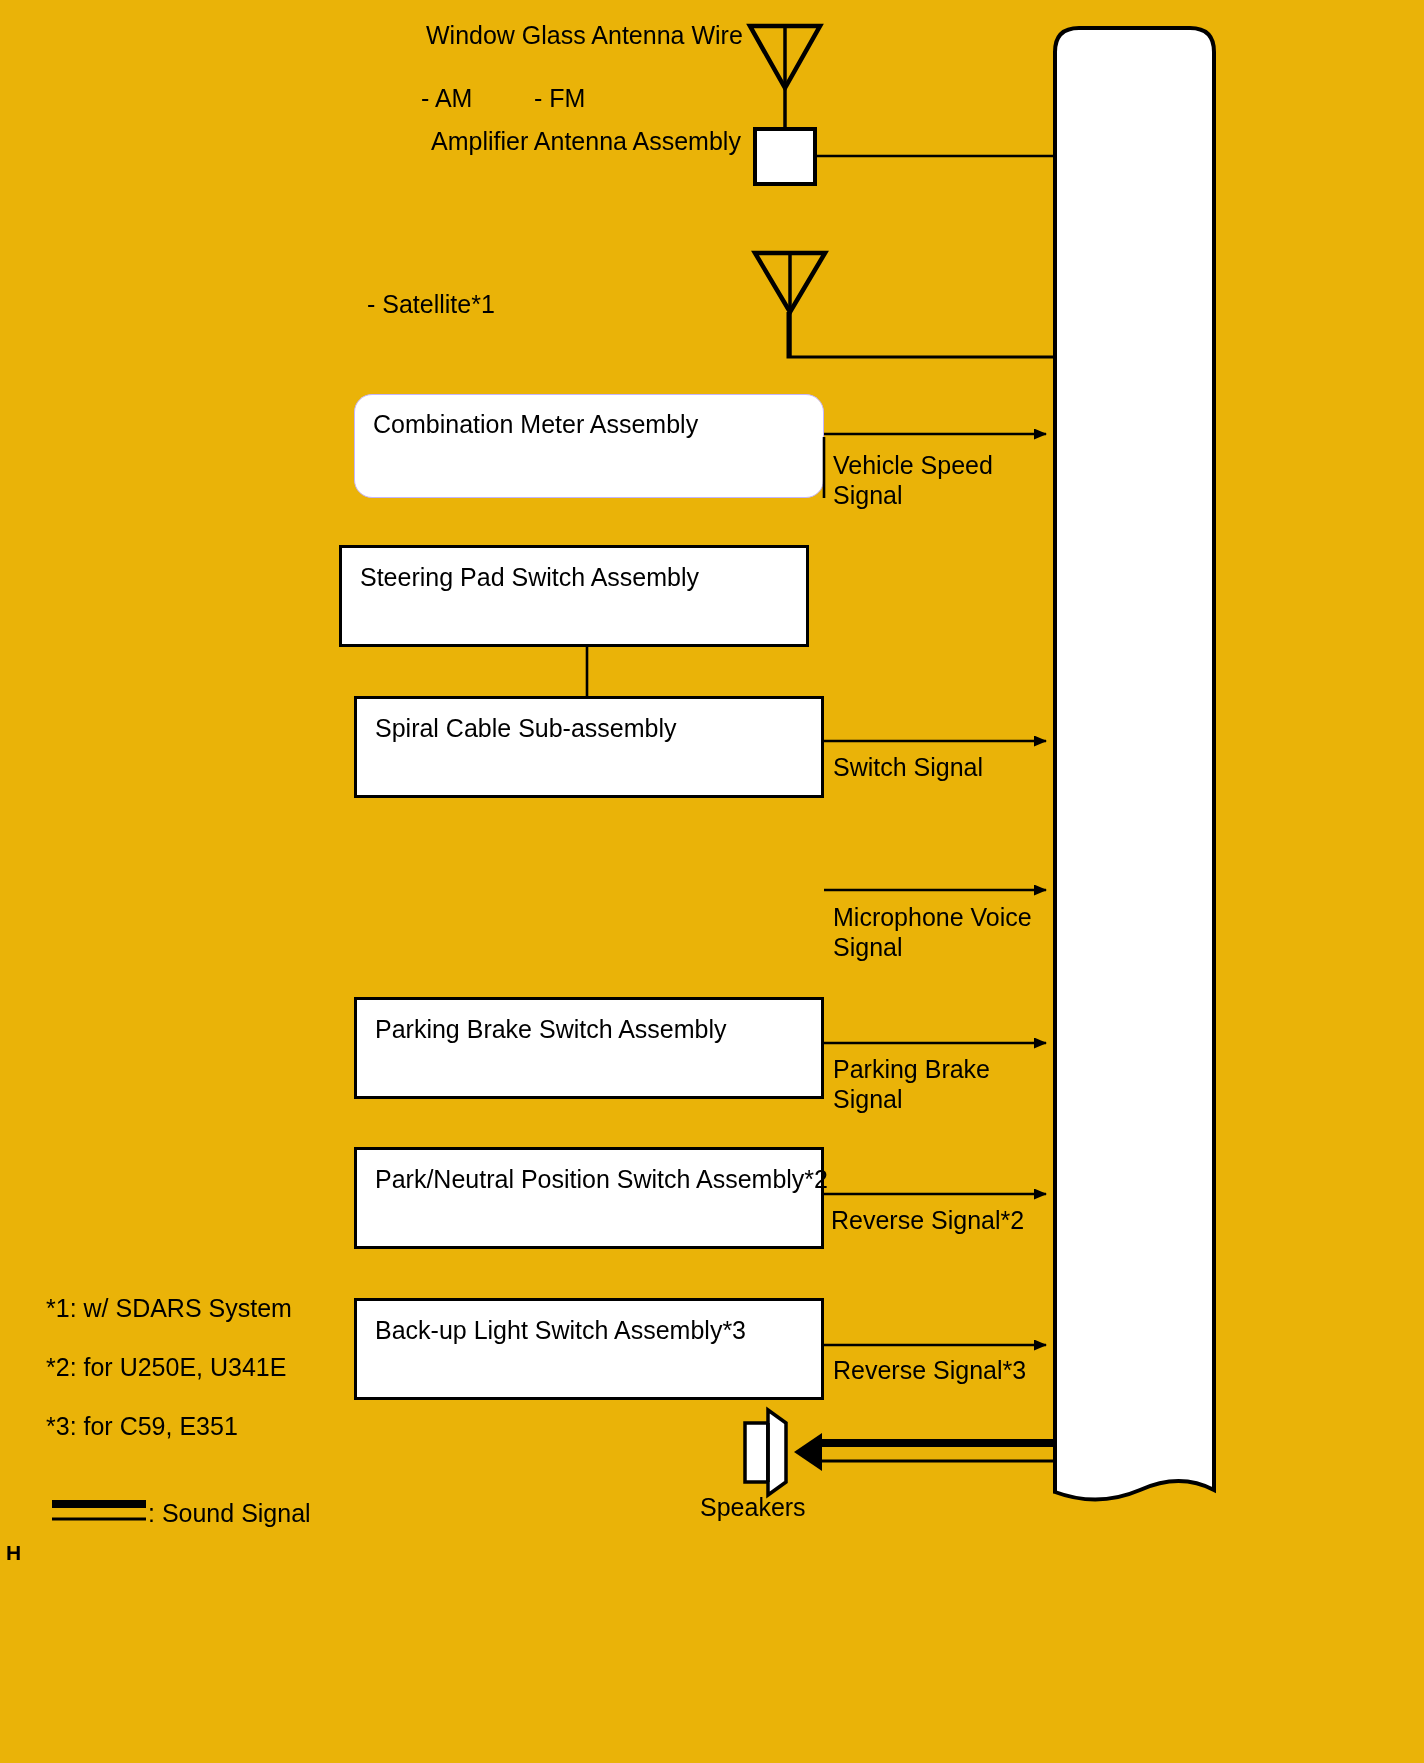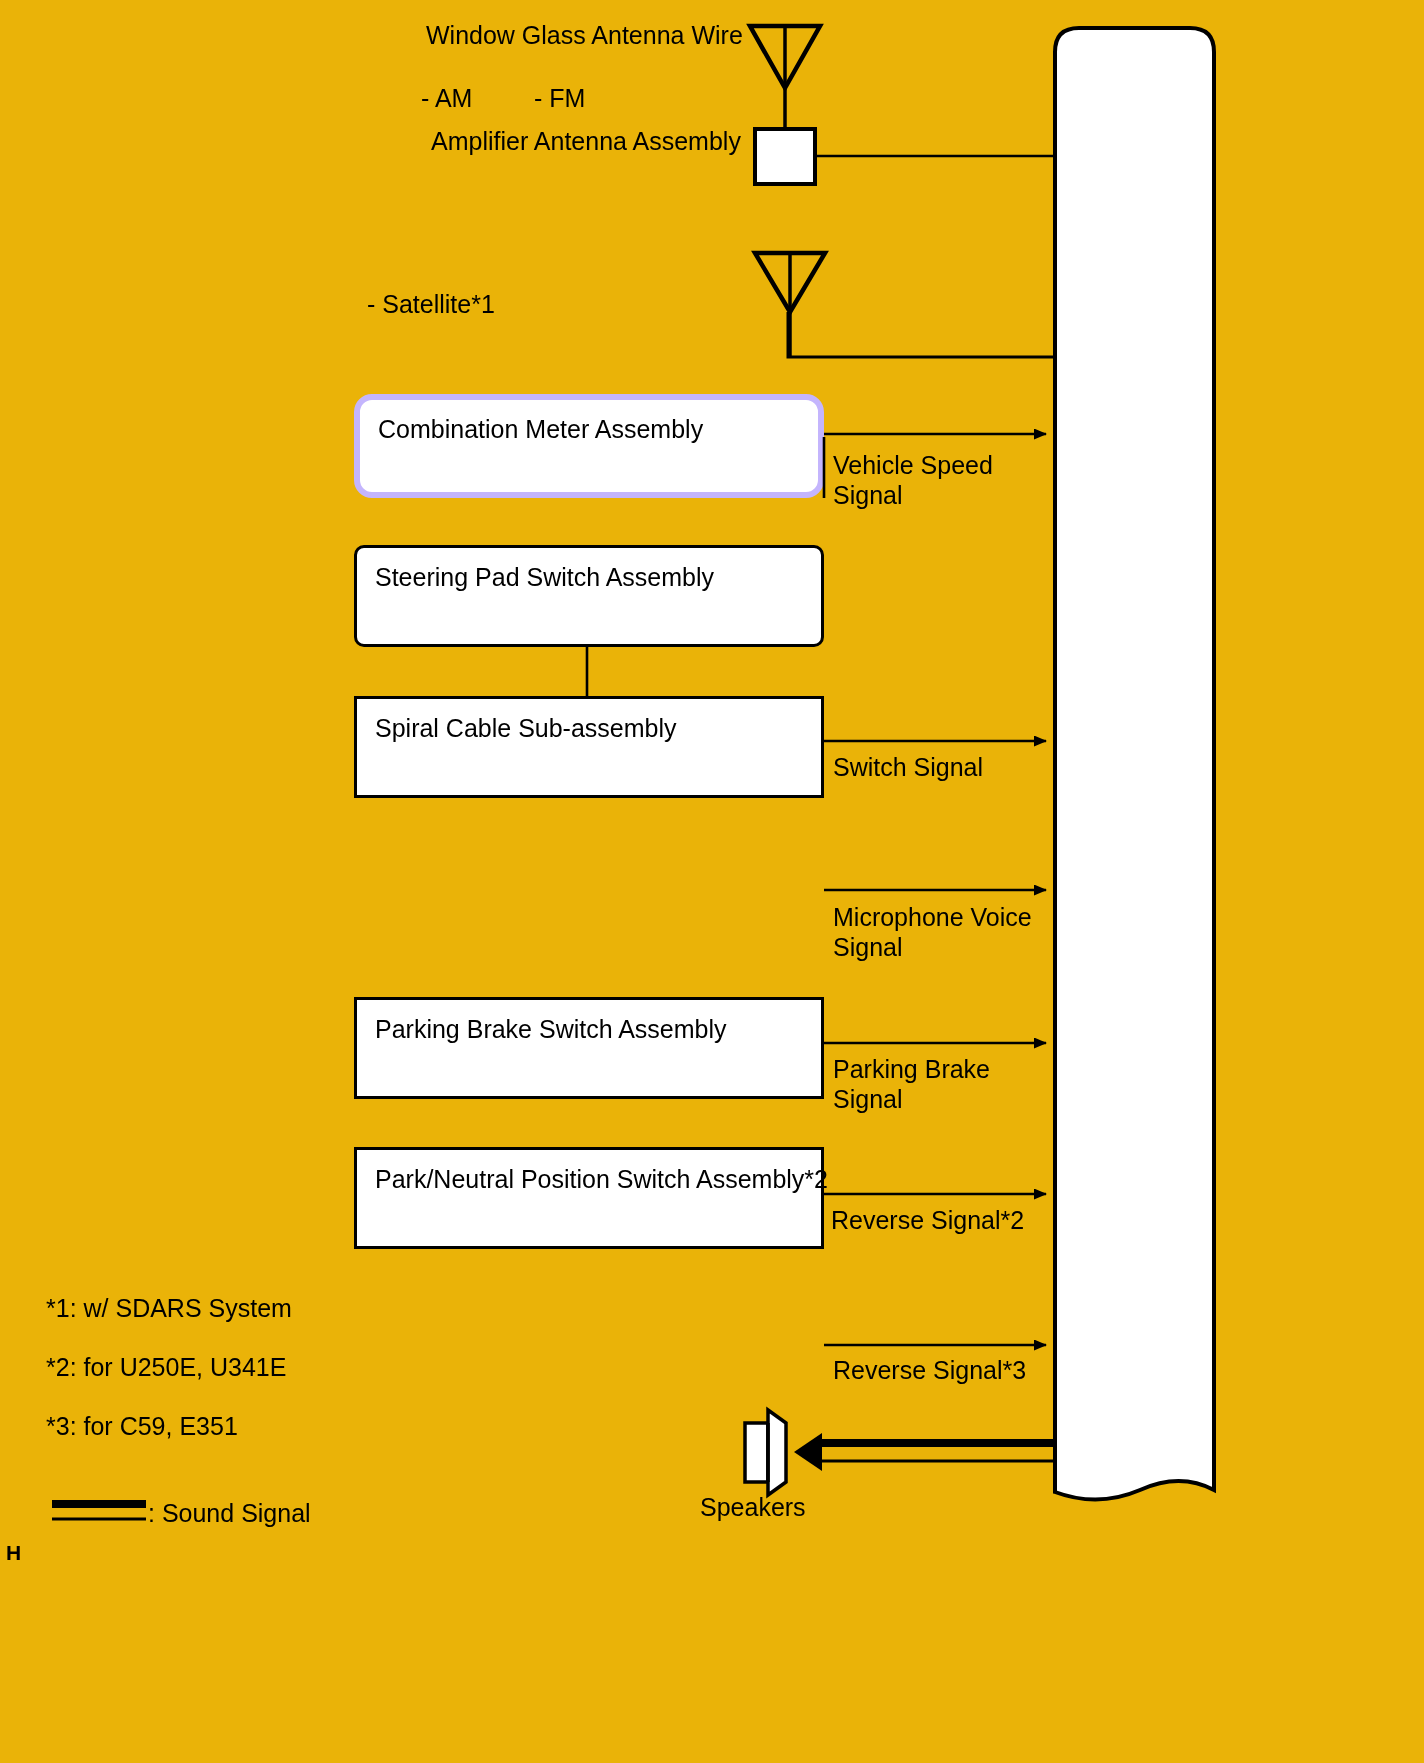--- a/index.html
+++ b/index.html
@@ -26,21 +26,21 @@
     color: #000;
   }
   .box {
     position: absolute;
     border: 3px solid #000;
     background: #fff;
     box-sizing: border-box;
   }
   .box-round {
     position: absolute;
-    border: 6px solid #c4b5fd;
+    border: 1px solid #c4b5fd;
     border-radius: 18px;
     background: #fff;
     box-sizing: border-box;
   }
   .box-title {
     position: absolute;
     left: 18px;
     top: 14px;
     font-size: 25px;
     line-height: 30px;
@@ -85,37 +85,40 @@
 
   <div class="lbl" style="left:431px; top:126px;text-align:right;">Amplifier Antenna Assembly</div>
 
 
   <div class="lbl" style="left:367px; top:289px;">- Satellite*1</div>
 
   <div class="box-round" style="left:354px; top:394px; width:470px; height:104px;">
     <div class="box-title">Combination Meter Assembly</div>
   </div>
 
-  <div class="box" style="left:354px; top:545px; width:470px; height:102px;border-radius:10px;">
+  <div class="box" style="left:339px; top:545px; width:470px; height:102px;">
     <div class="box-title">Steering Pad Switch Assembly</div>
   </div>
 
   <div class="box" style="left:354px; top:696px; width:470px; height:102px;">
     <div class="box-title">Spiral Cable Sub-assembly</div>
   </div>
 
 
   <div class="box" style="left:354px; top:997px; width:470px; height:102px;">
     <div class="box-title">Parking Brake Switch Assembly</div>
   </div>
 
   <div class="box" style="left:354px; top:1147px; width:470px; height:102px;">
     <div class="box-title">Park/Neutral Position Switch Assembly*2</div>
   </div>
 
+  <div class="box" style="left:354px; top:1298px; width:470px; height:102px;">
+    <div class="box-title">Back-up Light Switch Assembly*3</div>
+  </div>
 
   <div class="lbl" style="left:833px; top:450px;">Vehicle Speed</div>
   <div class="lbl" style="left:833px; top:480px;">Signal</div>
 
   <div class="lbl" style="left:833px; top:752px;">Switch Signal</div>
 
   <div class="lbl" style="left:833px; top:902px;">Microphone Voice</div>
   <div class="lbl" style="left:833px; top:932px;">Signal</div>
 
   <div class="lbl" style="left:833px; top:1054px;">Parking Brake</div>

